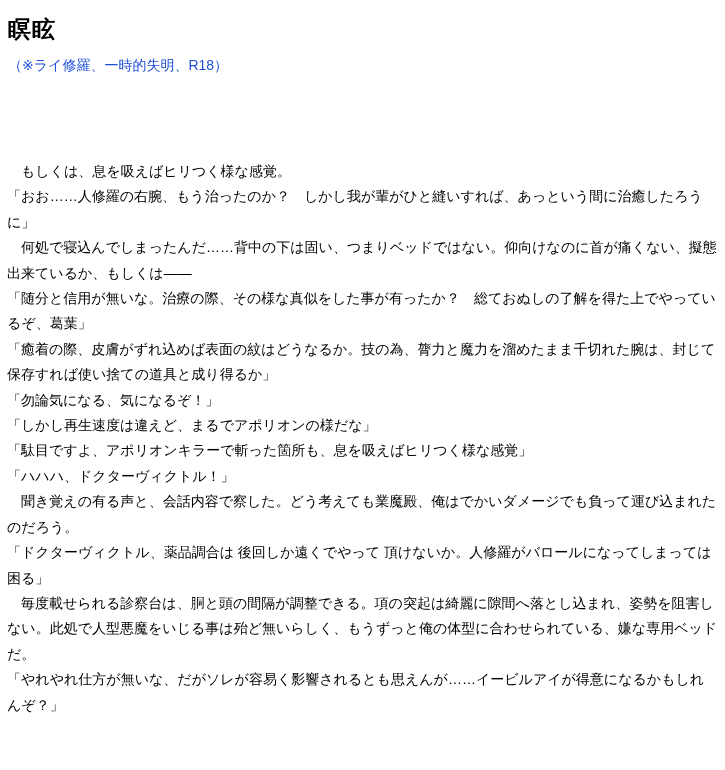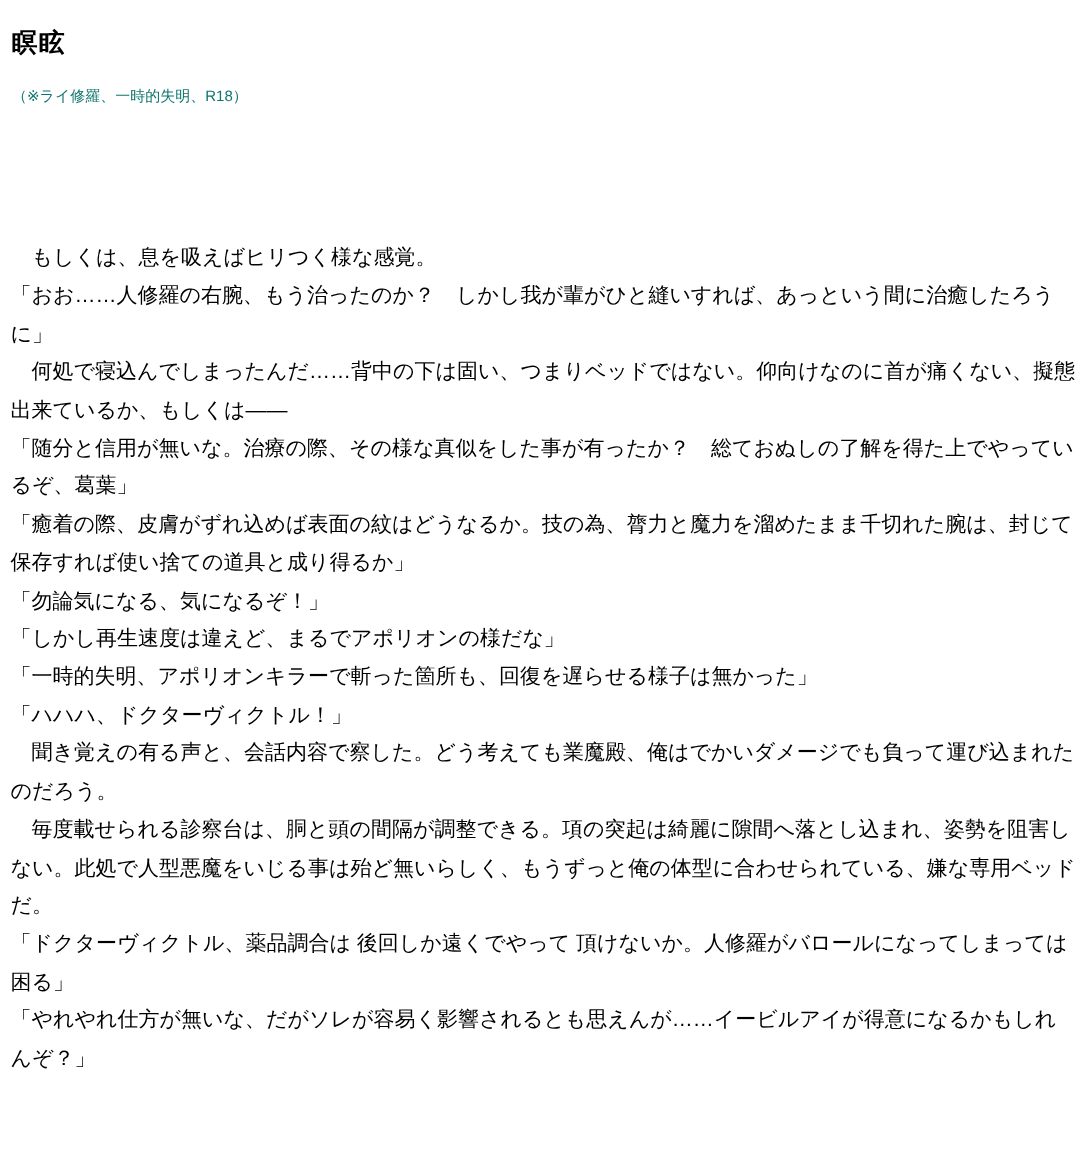--- a/index.html
+++ b/index.html
@@ -11,31 +11,31 @@
     position: relative;
     width: 725px;
     height: 770px;
     background: #ffffff;
     overflow: hidden;
     font-family: "Liberation Sans", "DejaVu Sans", sans-serif;
     color: #000000;
   }
   .title {
     margin: 14px 8px 0 8px;
-    font-size: 17px;
+    font-size: 23px;
     line-height: 30px;
     font-weight: bold;
     color: #000000;
     letter-spacing: 1px;
   }
   .subtitle {
     margin: 13px 8px 0 8px;
-    font-size: 10px;
+    font-size: 14px;
     line-height: 16px;
-    color: #0f766e;
+    color: #1d4ed8;
   }
   .doc-body {
     margin-top: 86px;
     padding: 0 7px;
     font-size: 14px;
     line-height: 25.4px;
     color: #000000;
     word-break: break-all;
     overflow-wrap: break-word;
   }
@@ -52,20 +52,20 @@
   <h1 class="title">瞑眩</h1>
   <div class="subtitle">（※ライ修羅、一時的失明、R18）</div>
   <div class="doc-body">
       <p class="para">　もしくは、息を吸えばヒリつく様な感覚。</p>
       <p class="para">「おお……人修羅の右腕、もう治ったのか？　しかし我が輩がひと縫いすれば、あっという間に治癒したろうに」</p>
       <p class="para">　何処で寝込んでしまったんだ……背中の下は固い、つまりベッドではない。仰向けなのに首が痛くない、擬態出来ているか、もしくは――</p>
       <p class="para">「随分と信用が無いな。治療の際、その様な真似をした事が有ったか？　総ておぬしの了解を得た上でやっているぞ、葛葉」</p>
       <p class="para">「癒着の際、皮膚がずれ込めば表面の紋はどうなるか。技の為、膂力と魔力を溜めたまま千切れた腕は、封じて保存すれば使い捨ての道具と成り得るか」</p>
       <p class="para">「勿論気になる、気になるぞ！」</p>
       <p class="para">「しかし再生速度は違えど、まるでアポリオンの様だな」</p>
-      <p class="para">「一時的失明、アポリオンキラーで斬った箇所も、回復を遅らせる様子は無かった」</p>
+      <p class="para">「駄目ですよ、アポリオンキラーで斬った箇所も、息を吸えばヒリつく様な感覚」</p>
       <p class="para">「ハハハ、ドクターヴィクトル！」</p>
       <p class="para">　聞き覚えの有る声と、会話内容で察した。どう考えても業魔殿、俺はでかいダメージでも負って運び込まれたのだろう。</p>
+      <p class="para">「ドクターヴィクトル、薬品調合は 後回しか遠くでやって 頂けないか。人修羅がバロールになってしまっては困る」</p>
       <p class="para">　毎度載せられる診察台は、胴と頭の間隔が調整できる。項の突起は綺麗に隙間へ落とし込まれ、姿勢を阻害しない。此処で人型悪魔をいじる事は殆ど無いらしく、もうずっと俺の体型に合わせられている、嫌な専用ベッドだ。</p>
-      <p class="para">「ドクターヴィクトル、薬品調合は 後回しか遠くでやって 頂けないか。人修羅がバロールになってしまっては困る」</p>
       <p class="para">「やれやれ仕方が無いな、だがソレが容易く影響されるとも思えんが……イービルアイが得意になるかもしれんぞ？」</p>
     </div>
 </div>
 
 </body></html>

